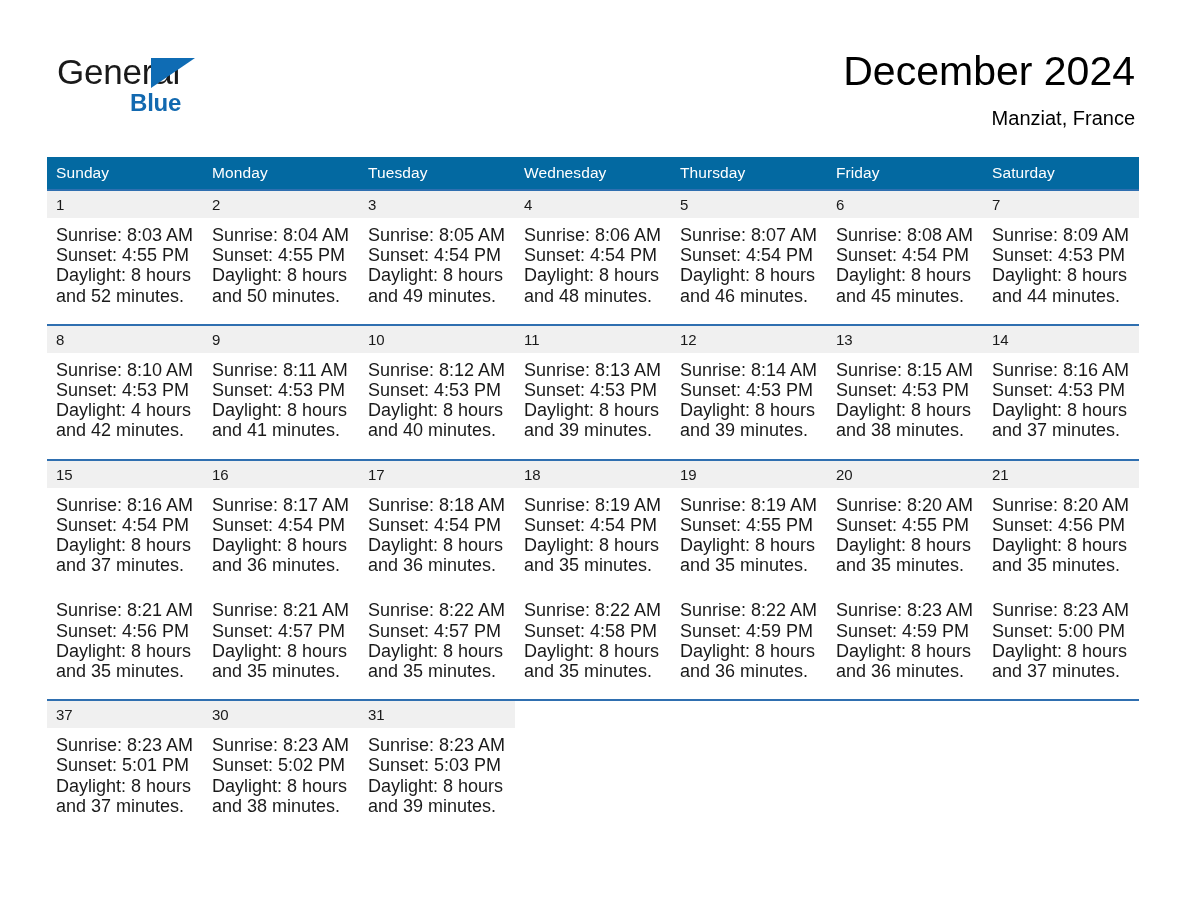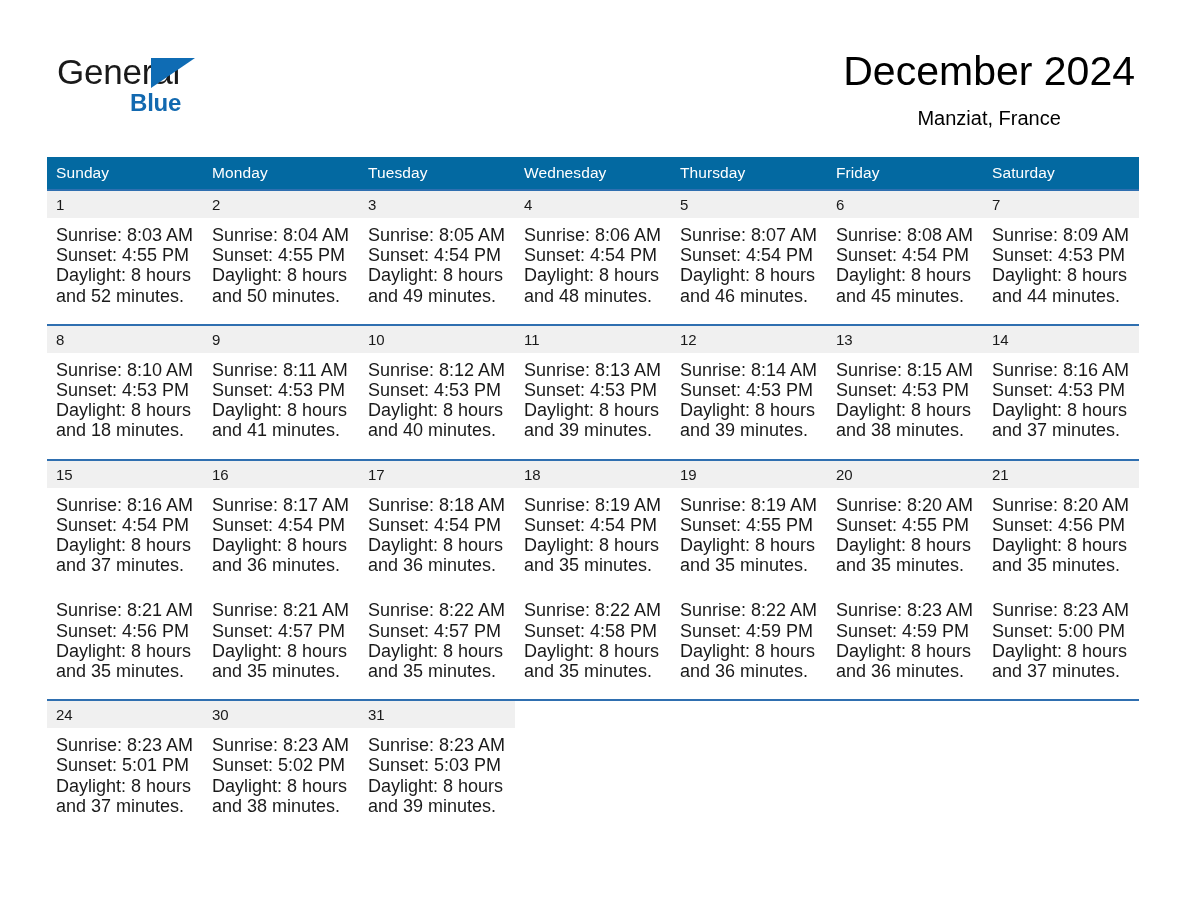--- a/index.html
+++ b/index.html
@@ -63,21 +63,21 @@
     line-height: 40px;
     letter-spacing: -0.2px;
     color: #1269b0;
     font-weight: 700;
   }
 
   .title-block {
     position: absolute;
     right: 53px;
     top: 46px;
-    text-align: center;
+    text-align: right;
   }
   .month-title {
     font-size: 41px;
     line-height: 50px;
     font-weight: 400;
     color: #000000;
     white-space: nowrap;
   }
   .location {
     margin-top: 8px;
@@ -242,21 +242,21 @@
             <td>10</td>
             <td>11</td>
             <td>12</td>
             <td>13</td>
             <td>14</td>
           </tr>
           <tr class="info-row">
             <td>
               <div class="line">Sunrise: 8:10 AM</div>
               <div class="line">Sunset: 4:53 PM</div>
-              <div class="daylight">Daylight: 8 hours and 18 minutes.</div>
+              <div class="daylight">Daylight: 4 hours and 42 minutes.</div>
             </td>
             <td>
               <div class="line">Sunrise: 8:11 AM</div>
               <div class="line">Sunset: 4:53 PM</div>
               <div class="daylight">Daylight: 8 hours and 41 minutes.</div>
             </td>
             <td>
               <div class="line">Sunrise: 8:12 AM</div>
               <div class="line">Sunset: 4:53 PM</div>
               <div class="daylight">Daylight: 8 hours and 40 minutes.</div>
@@ -359,21 +359,21 @@
               <div class="line">Sunset: 4:59 PM</div>
               <div class="daylight">Daylight: 8 hours and 36 minutes.</div>
             </td>
             <td>
               <div class="line">Sunrise: 8:23 AM</div>
               <div class="line">Sunset: 5:00 PM</div>
               <div class="daylight">Daylight: 8 hours and 37 minutes.</div>
             </td>
           </tr>
           <tr class="daynum-row">
-            <td>24</td>
+            <td>37</td>
             <td>30</td>
             <td>31</td>
             <td class="empty"></td>
             <td class="empty"></td>
             <td class="empty"></td>
             <td class="empty"></td>
           </tr>
           <tr class="info-row">
             <td>
               <div class="line">Sunrise: 8:23 AM</div>

